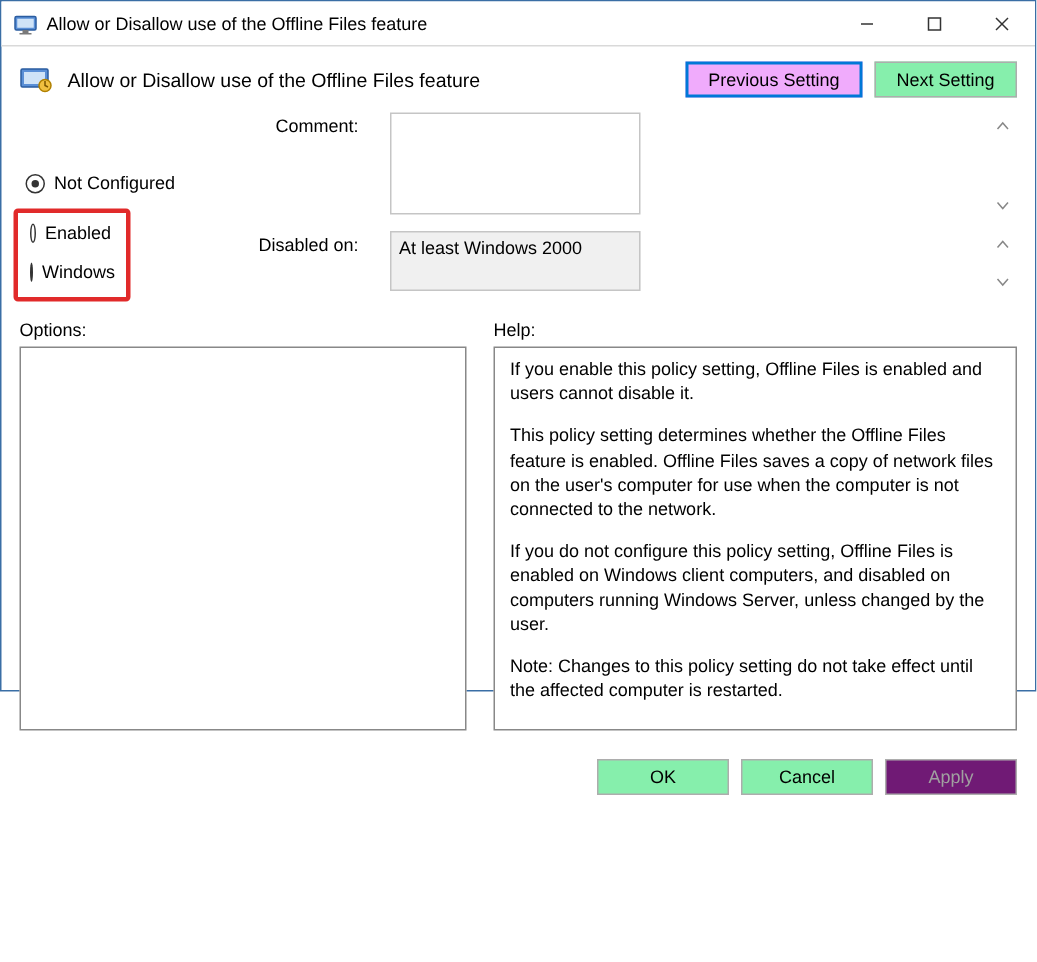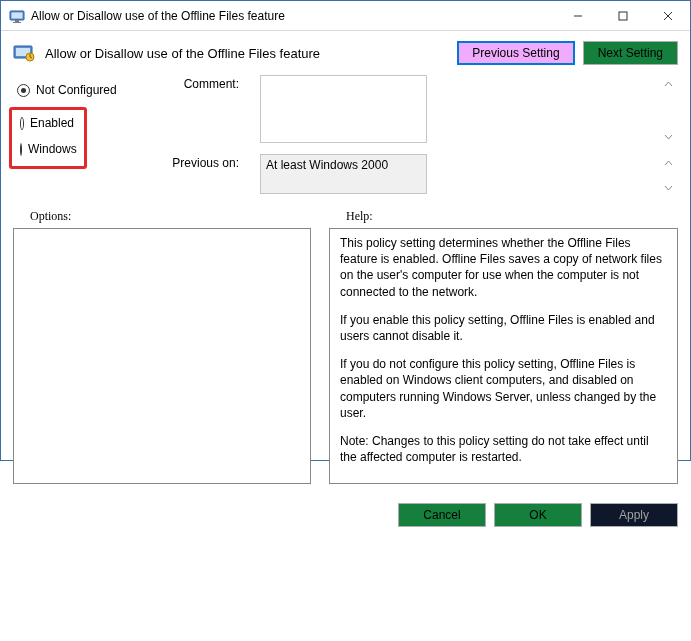--- a/index.html
+++ b/index.html
@@ -45,42 +45,42 @@
     display:flex;
     align-items:center;
     padding: 10px 12px 6px 12px;
     gap: 10px;
   }
   .header-row .hicon { width:22px; height:22px; display:flex; align-items:center; justify-content:center; }
   .header-row .htitle { flex:1; font-size:13px; }
   .nav-btns { display:flex; gap:8px; }
   .btn {
     border:1px solid #adadad;
-    background:#15803d;
+    background:#86efac;
     padding: 4px 14px;
     font-size:12px;
     font-family:inherit;
     cursor:pointer;
     min-width:88px;
     height:24px;
     line-height:14px;
   }
   .btn.primary-outline {
     border:2px solid #0078d7;
     background:#f0abfc;
     padding:3px 13px;
   }
-  .btn:disabled { color:#a0a0a0; background:#0f172a; cursor:default; }
+  .btn:disabled { color:#a0a0a0; background:#701a75; cursor:default; }
 
   .config-area {
     display:flex;
     padding: 4px 12px 0 12px;
     gap: 12px;
   }
-  .radio-col { width: 128px; padding-top:6px; }
+  .radio-col { width: 128px; padding-top:6px;margin-top:32px; }
   .radio-item {
     display:flex; align-items:center;
     gap:6px; margin-bottom:8px;
     padding:2px 4px;
   }
   .radio-hl {
     border:3px solid #e12a2a;
     border-radius:3px;
     padding:4px 6px 0 4px;
     margin: 0 0 0 -4px;
@@ -101,21 +101,21 @@
   .txwrap { flex:1; position:relative; }
   .scroll-arrow {
     position:absolute; right:1px; width:17px; height:17px;
     display:flex; align-items:center; justify-content:center;
     color:#888; pointer-events:none;
   }
   .scroll-arrow.up { top:1px; }
   .scroll-arrow.dn { bottom:1px; }
 
   .panels-labels {
-    display:flex; padding: 12px 12px 4px 29px; gap:18px;font-family:Liberation Serif, serif;
+    display:flex; padding: 12px 12px 4px 12px; gap:18px;
   }
   .panels-labels .lab-left { width:298px; }
   .panels {
     flex:1; display:flex; gap:18px; padding: 0 12px 10px 12px;
   }
   .panel {
     border:1px solid #888; background:#fff; overflow:auto;
     padding:6px 10px; font-size:12px;
   }
   .panel.left { width:298px; }
@@ -206,21 +206,21 @@
               </svg>
           </span>
           <span class="scroll-arrow dn">
             <svg width="9" height="9">
                 <path d="M1 3 L4.5 7 L8 3" fill="none" stroke="currentColor"></path>
               </svg>
           </span>
         </div>
       </div>
       <div class="field-row">
-        <label>Previous on:</label>
+        <label>Disabled on:</label>
         <div class="txwrap">
           <textarea class="textbox ro" readonly="" style="height: 40px;">At least Windows 2000</textarea>
           <span class="scroll-arrow up">
             <svg width="9" height="9">
                 <path d="M1 6 L4.5 2 L8 6" fill="none" stroke="currentColor"></path>
               </svg>
           </span>
           <span class="scroll-arrow dn">
             <svg width="9" height="9">
                 <path d="M1 3 L4.5 7 L8 3" fill="none" stroke="currentColor"></path>
@@ -232,26 +232,26 @@
   </div>
 
   <div class="panels-labels">
     <div class="lab-left">Options:</div>
     <div>Help:</div>
   </div>
 
   <div class="panels">
     <div class="panel left"></div>
     <div class="panel right" id="help-panel">
+        <p>If you enable this policy setting, Offline Files is enabled and users cannot disable it.</p>
         <p>This policy setting determines whether the Offline Files feature is enabled. Offline Files saves a copy of network files on the user's computer for use when the computer is not connected to the network.</p>
-        <p>If you enable this policy setting, Offline Files is enabled and users cannot disable it.</p>
         <p>If you do not configure this policy setting, Offline Files is enabled on Windows client computers, and disabled on computers running Windows Server, unless changed by the user.</p>
         <p>Note: Changes to this policy setting do not take effect until the affected computer is restarted.</p>
       </div>
   </div>
 
   <div class="footer">
+    <button class="btn">OK</button>
     <button class="btn">Cancel</button>
-    <button class="btn">OK</button>
     <button class="btn" disabled="">Apply</button>
   </div>
 
 </div>
 
 </body></html>

